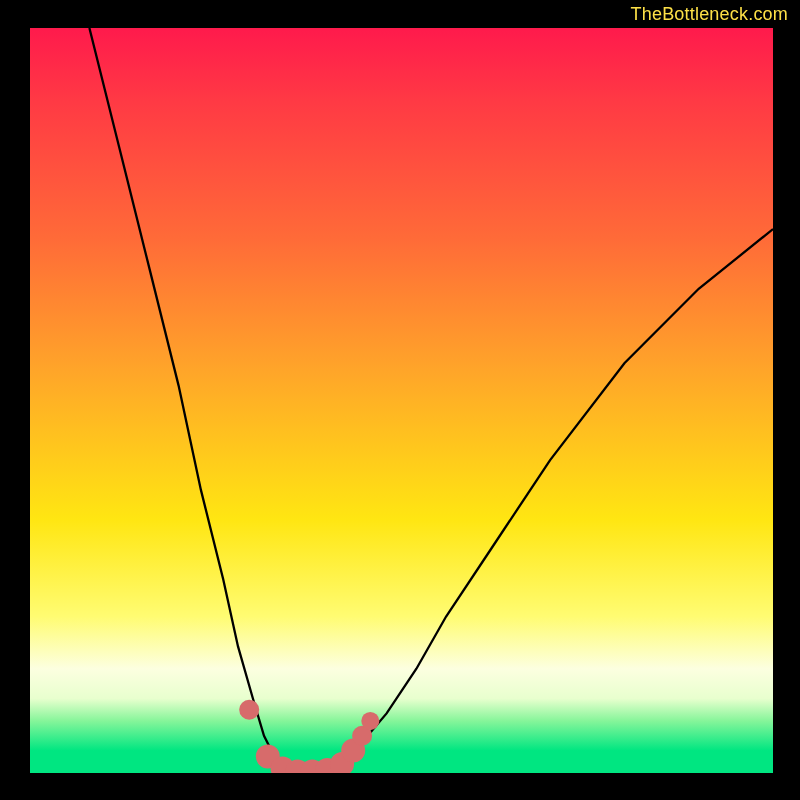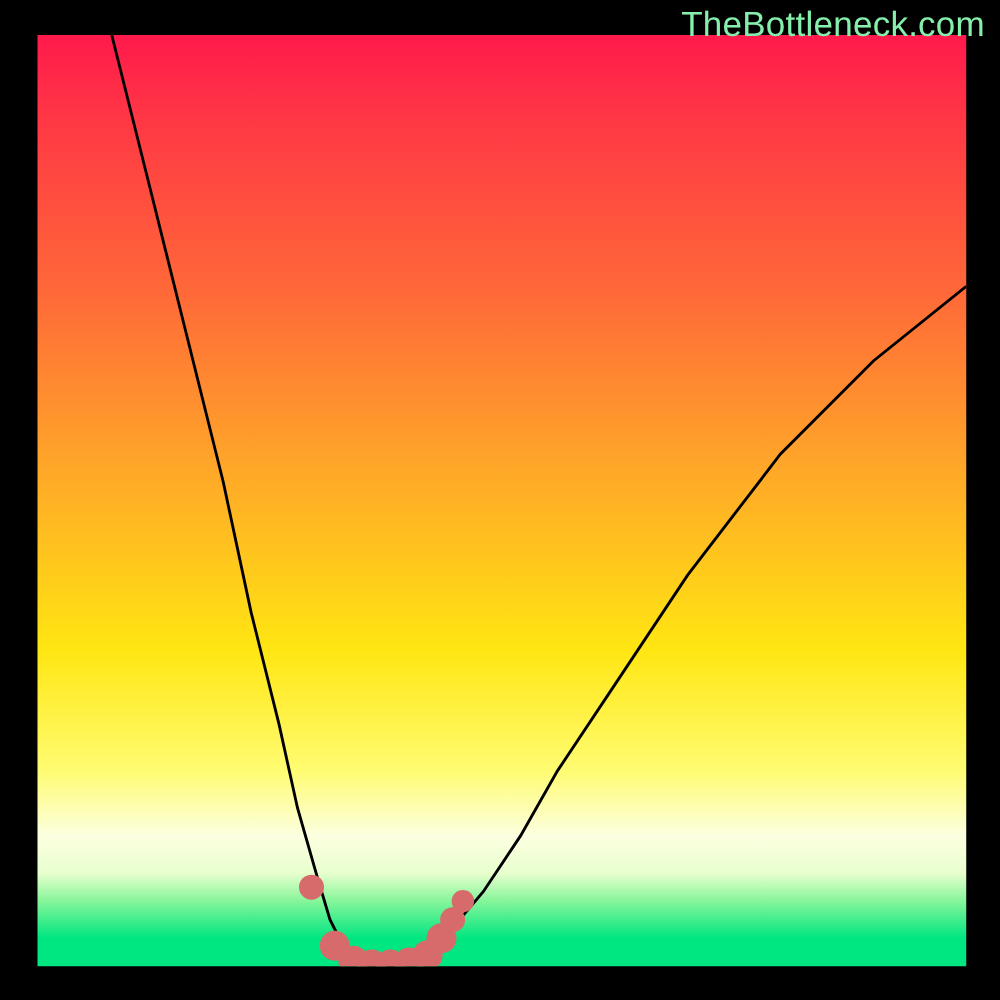--- a/index.html
+++ b/index.html
@@ -38,22 +38,22 @@
       #e8ffce 90%,
       #86f59a 93%,
       #00e681 97%,
       #00e681 100%
     );
   }
   .watermark {
     position: absolute;
     top: 4px;
     right: 12px;
-    color: #86efac;
-    font-size: 28px;
+    color: #fde047;
+    font-size: 18px;
     font-weight: 500;
     letter-spacing: 0.2px;
     z-index: 10;
   }
   svg.curves {
     position: absolute;
     left: 0;
     top: 0;
     width: 743px;
     height: 745px;

